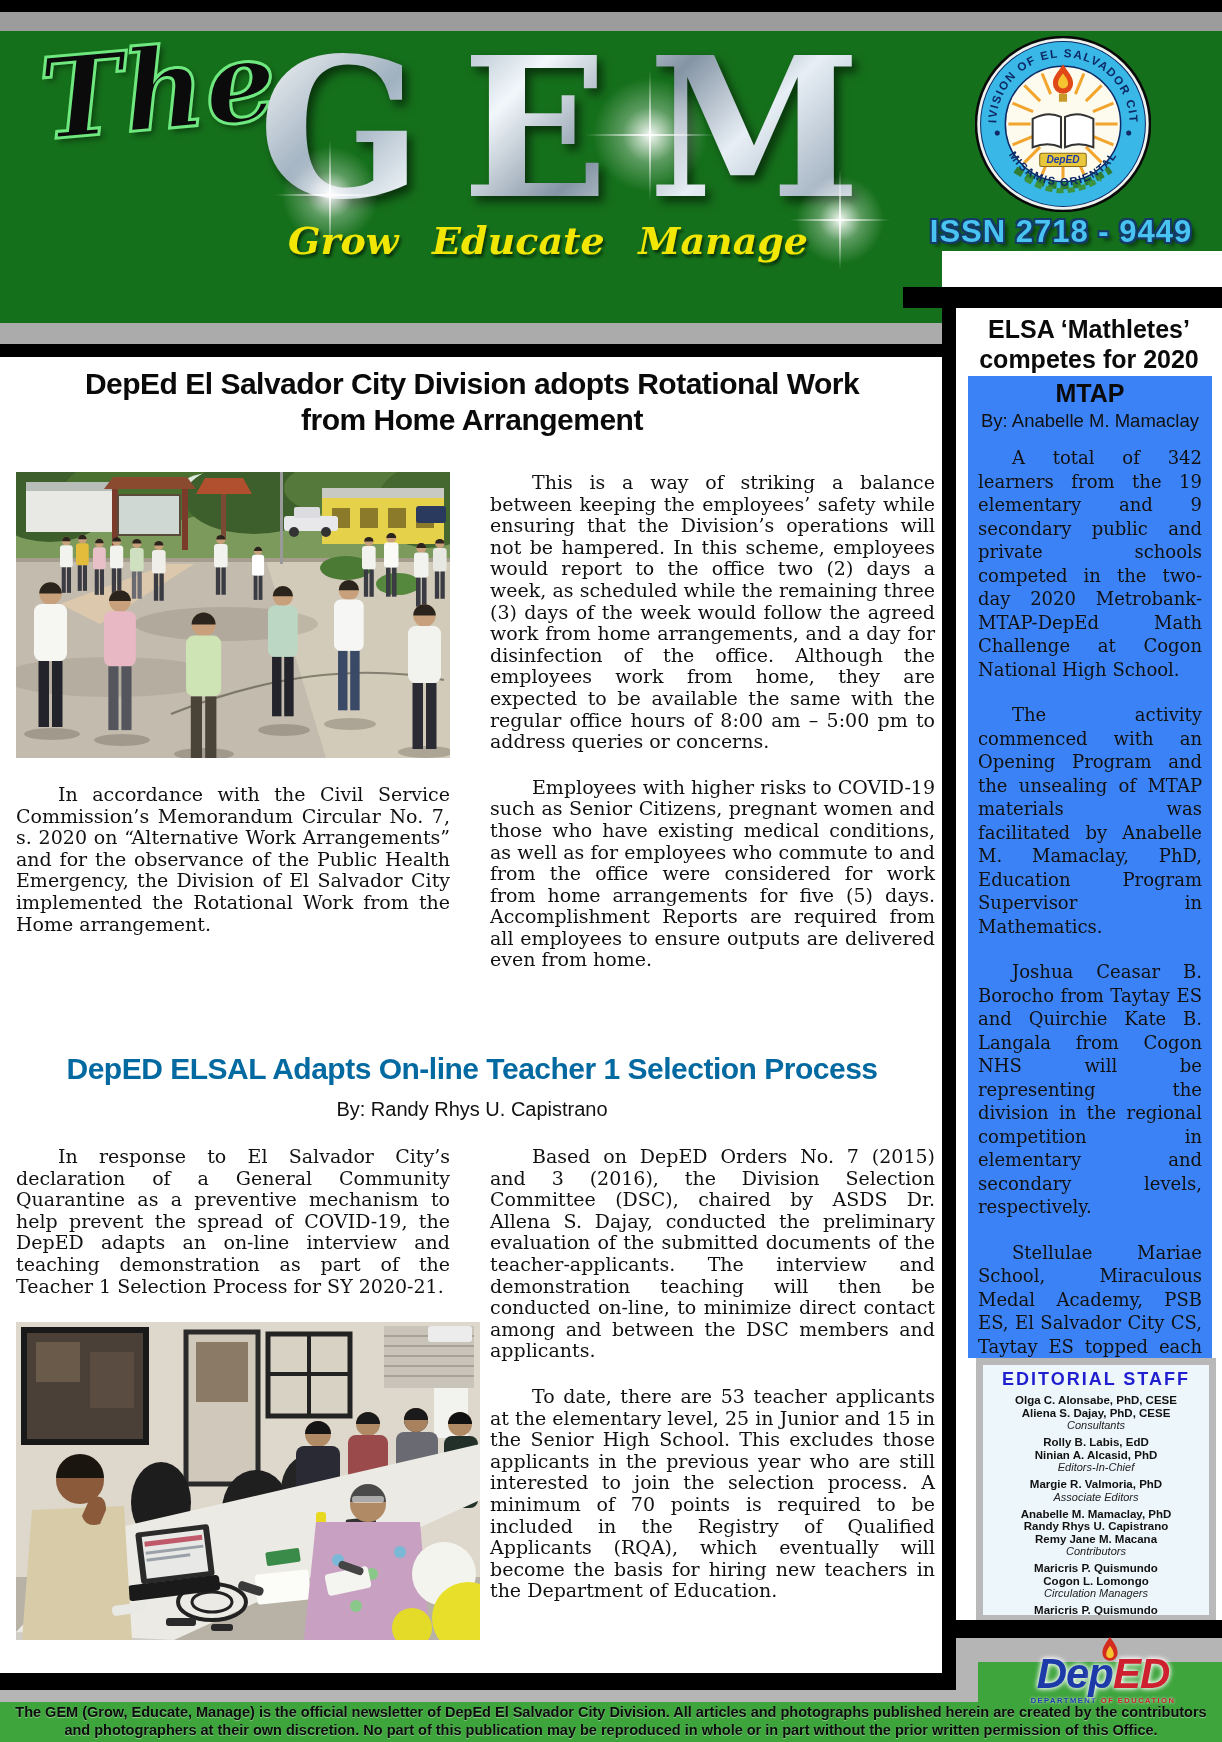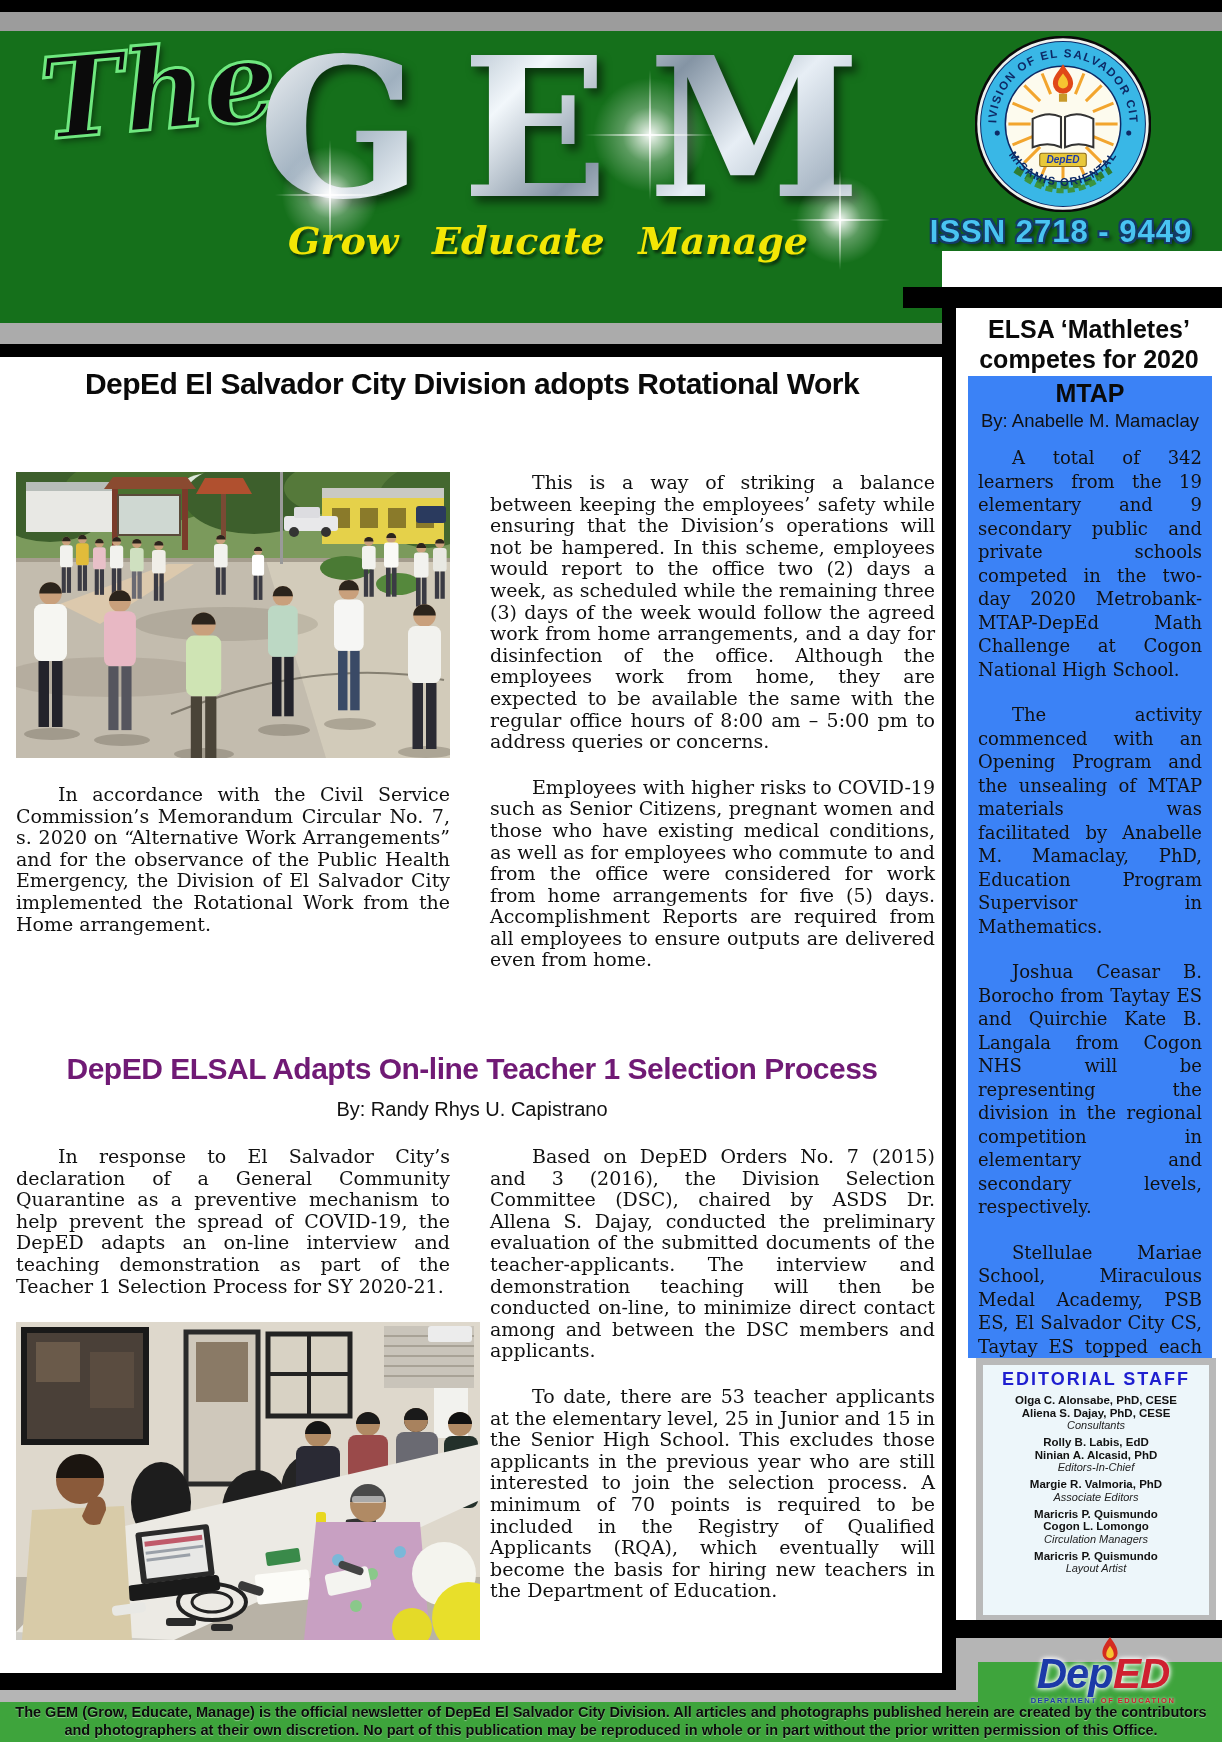--- a/index.html
+++ b/index.html
@@ -39,21 +39,21 @@
   .vol-bar{left:903px;top:251px;width:319px;height:36px;background:#b5b5b5;display:flex;align-items:center;
       justify-content:center;font-weight:bold;font-size:20px;color:#0d0d0d;}
   .banner-text{left:8px;top:289px;width:930px;font-family:"DejaVu Serif",serif;font-weight:bold;font-size:24px;
       color:#fff;text-shadow:2px 3px 3px rgba(0,0,0,.65);white-space:nowrap;}
 
   
   .headline{left:14px;top:366px;width:916px;text-align:center;font-weight:bold;font-size:30px;line-height:36px;
       color:#0a0a0a;letter-spacing:-0.5px;}
   .byline{width:916px;left:14px;text-align:center;font-size:20px;color:#111;}
   .byline1{top:442px;}
-  .headline2{top:1052px;left:14px;width:916px;text-align:center;font-weight:bold;font-size:30px;color:#701a75;letter-spacing:-0.5px;}
+  .headline2{top:1052px;left:14px;width:916px;text-align:center;font-weight:bold;font-size:30px;color:#0369a1;letter-spacing:-0.5px;}
   .byline2{top:1098px;}
   .col{font-family:"DejaVu Serif",serif;font-size:19px;line-height:21.6px;text-align:justify;color:#111;}
   .col p{margin:0 0 24px 0;text-indent:42px;}
   .a1-right{left:490px;top:472px;width:445px;}
   .a2-left{left:16px;top:1146px;width:434px;}
   .a2-right{left:490px;top:1146px;width:445px;}
   .photo1{left:16px;top:472px;width:434px;height:286px;}
   .a1-left-text{left:16px;top:784px;width:434px;}
   .photo2{left:16px;top:1322px;width:464px;height:318px;}
 
@@ -162,20 +162,21 @@
 
   <div class="abs issn">ISSN 2718 - 9449</div>
 
   <div class="abs gray-left"></div>
   <div class="abs black-left"></div>
   <div class="abs strip-right-black"></div>
   <div class="abs sep-vert"></div>
 
   <div class="abs headline">
     <div>DepEd El Salvador City Division adopts Rotational Work</div>
+    <div>from Home Arrangement</div>
   </div>
 
   <svg class="abs photo1" viewBox="0 0 434 286" preserveAspectRatio="none">
     <defs>
       <g id="prsn">
         <circle cx="11" cy="9" r="7.5" fill="#c9a07c"></circle>
         <path d="M3.5,9 a7.5,7.5 0 0 1 15,0 z" fill="#2b241c"></path>
         <rect x="0" y="16" width="22" height="38" rx="5" fill="var(--s,#f2f2ee)"></rect>
         <rect x="3" y="54" width="7" height="44" fill="var(--p,#3b3b44)"></rect>
         <rect x="12" y="54" width="7" height="44" fill="var(--p,#3b3b44)"></rect>
@@ -363,20 +364,26 @@
     <div class="ed-group">
       <div class="ed-name">Rolly B. Labis, EdD</div>
       <div class="ed-name">Ninian A. Alcasid, PhD</div>
       <div class="ed-role">Editors-In-Chief</div>
     </div>
     <div class="ed-group">
       <div class="ed-name">Margie R. Valmoria, PhD</div>
       <div class="ed-role">Associate Editors</div>
     </div>
     <div class="ed-group">
+      <div class="ed-name">Anabelle M. Mamaclay, PhD</div>
+      <div class="ed-name">Randy Rhys U. Capistrano</div>
+      <div class="ed-name">Remy Jane M. Macana</div>
+      <div class="ed-role">Contributors</div>
+    </div>
+    <div class="ed-group">
       <div class="ed-name">Maricris P. Quismundo</div>
       <div class="ed-name">Cogon L. Lomongo</div>
       <div class="ed-role">Circulation Managers</div>
     </div>
     <div class="ed-group">
       <div class="ed-name">Maricris P. Quismundo</div>
       <div class="ed-role">Layout Artist</div>
     </div>
   </div>
 

